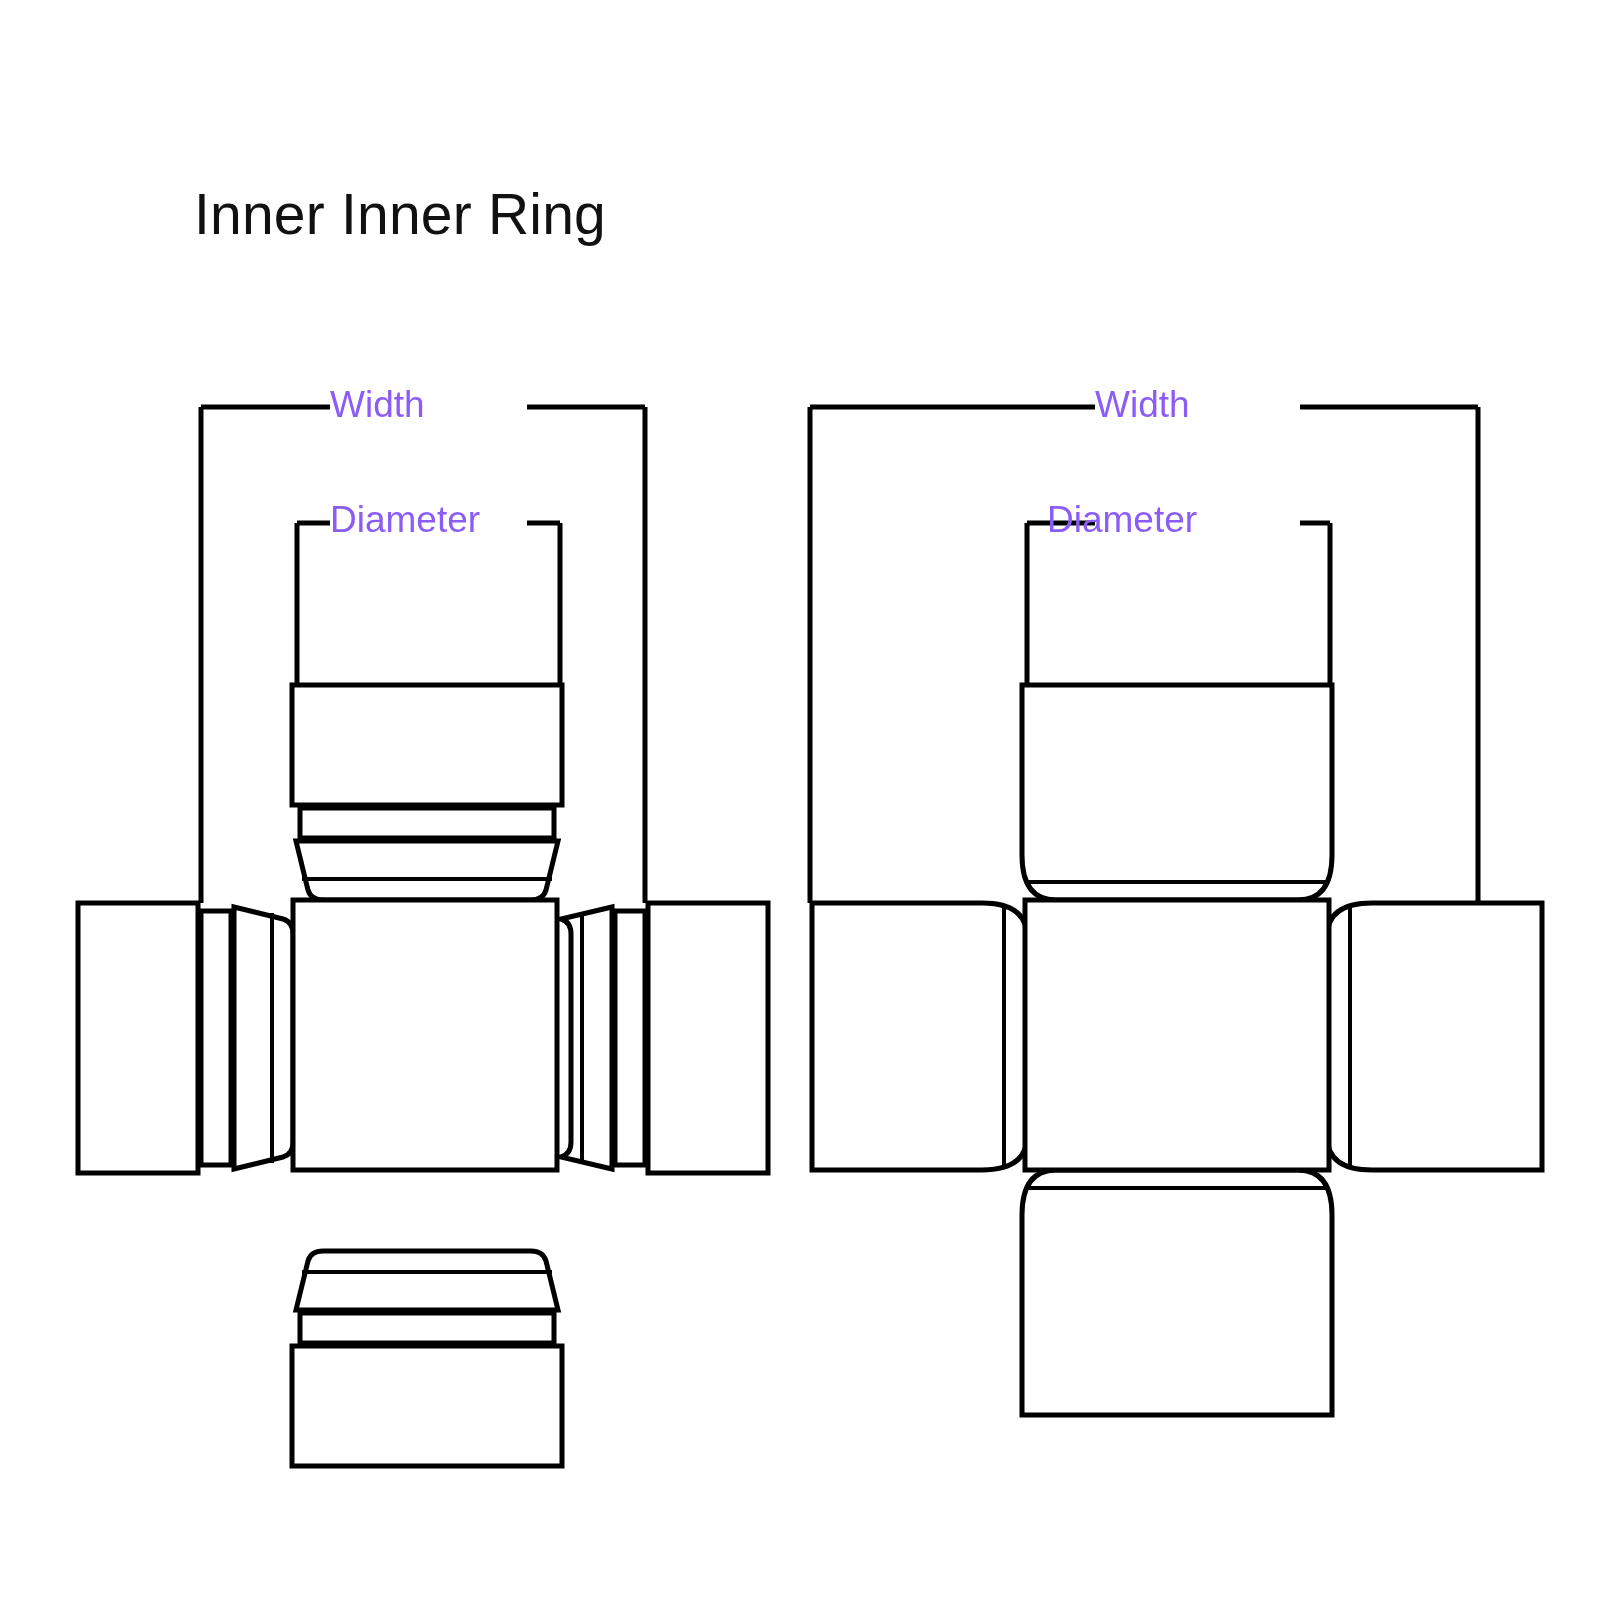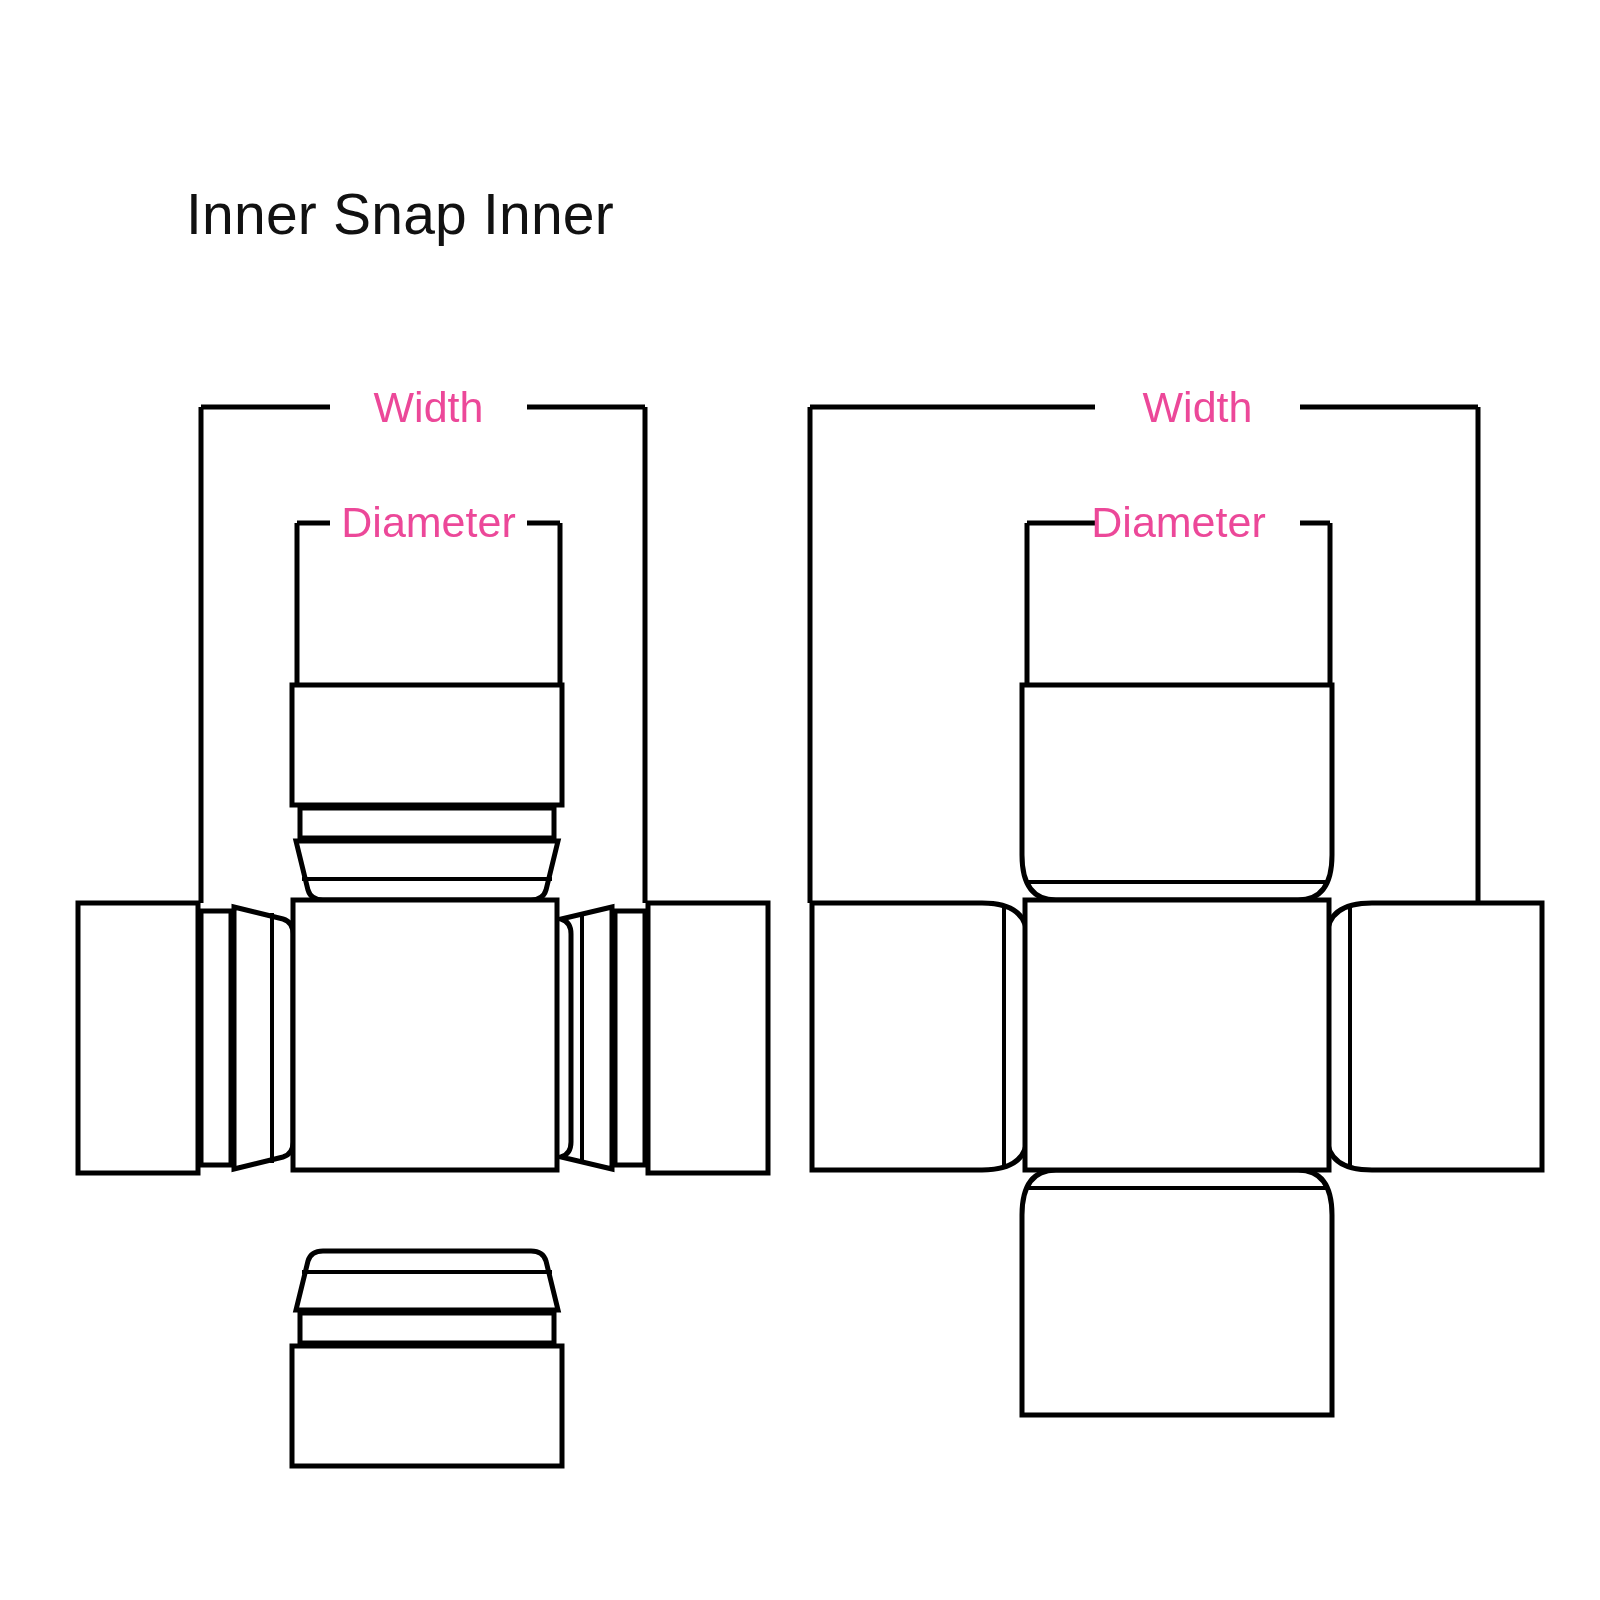--- a/index.html
+++ b/index.html
@@ -36,26 +36,26 @@
     font-size: 57px;
     font-weight: 400;
     color: #111111;
     letter-spacing: 0.2px;
     line-height: 1;
     white-space: nowrap;
   }
 
   .dim-label {
     position: absolute;
-    font-size: 43px;
+    font-size: 37px;
     font-weight: 400;
-    color: #ec4899;
+    color: #8b5cf6;
     line-height: 1;
     white-space: nowrap;
-    text-align: center;
+    text-align: left;
   }
 
   svg.drawing {
     position: absolute;
     top: 0;
     left: 0;
     width: 800px;
     height: 1600px;
     display: block;
   }
@@ -80,21 +80,21 @@
     fill: #ffffff;
   }
 </style>
 </head>
 <body>
 
 <div id="stage">
 
   <div class="panel" id="panel-inner">
 
-    <div class="panel-title">Inner Snap Inner</div>
+    <div class="panel-title">Inner Inner Ring</div>
 
     <svg class="drawing" viewBox="0 0 800 1600">
 
       <g>
 
         <line class="dim" x1="201" y1="407" x2="330" y2="407"></line>
 
         <line class="dim" x1="527" y1="407" x2="645" y2="407"></line>
 
         <line class="dim" x1="201" y1="407" x2="201" y2="903"></line>

